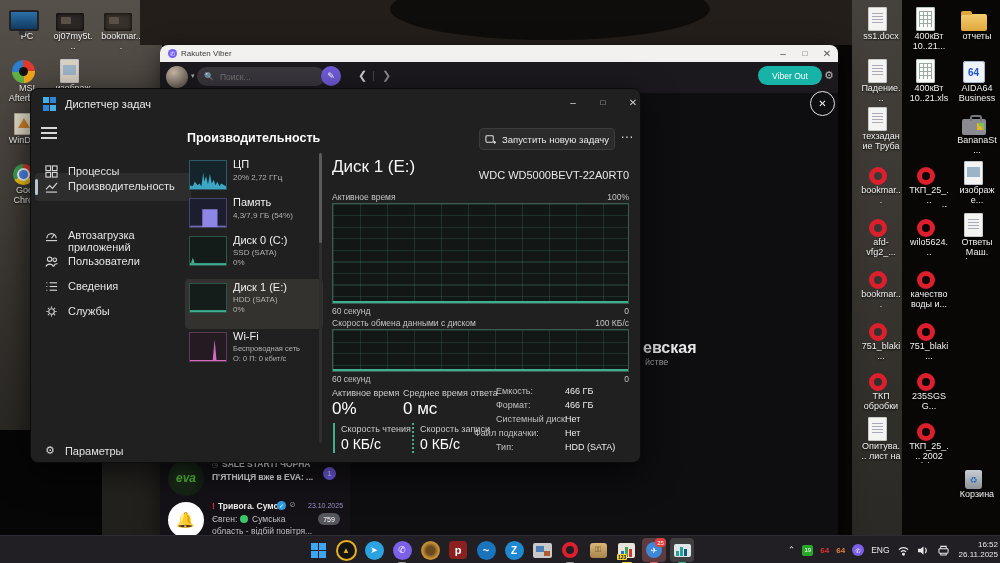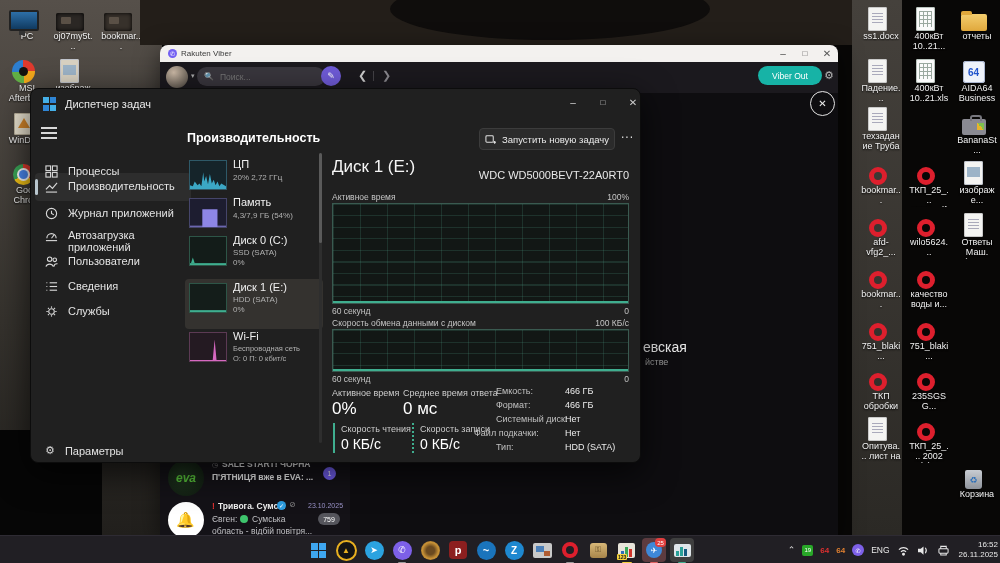--- a/index.html
+++ b/index.html
@@ -305,21 +305,21 @@
     </div>
     <div class="abs circ" style="left:161px;top:4px;width:20px;height:20px;background:#6f5bd8;font-size:9px">✎</div>
     <span class="abs" style="left:198px;top:7px;font-size:11px;color:#cfcfcf">❮</span>
     <span class="abs" style="left:212px;top:7px;font-size:11px;color:#4a484e">|</span>
     <span class="abs" style="left:222px;top:7px;font-size:11px;color:#8a888e">❯</span>
     <div class="abs" style="left:598px;top:4px;width:64px;height:19px;border-radius:10px;background:#17b3a6;display:flex;align-items:center;justify-content:center;color:#fff;font-size:8.5px;">Viber Out</div>
     <span class="abs" style="left:664px;top:7px;font-size:11px;color:#b8b8b8">⚙</span>
   </div>
   <div class="vconv"></div>
   <div class="abs" style="left:650px;top:46px;width:23px;height:23px;border:1.5px solid #e2e2e2;border-radius:50%;display:flex;align-items:center;justify-content:center;color:#eee;font-size:10px;">✕</div>
-  <span class="abs" style="left:483px;top:294px;font-size:14px;font-weight:normal;color:#e8e8e8">евская</span>
+  <span class="abs" style="left:483px;top:294px;font-size:16px;font-weight:bold;color:#e8e8e8">евская</span>
   <span class="abs" style="left:485px;top:312px;font-size:9px;color:#9a9a9a">йстве</span>
 
   <div class="chatrow" style="top:411px;height:42px">
     <div class="abs circ" style="left:8px;top:4px;width:36px;height:36px;background:radial-gradient(circle at 40% 40%,#20351f,#0f1a10);color:#58c43a;font-size:12px;font-style:italic;font-weight:bold;">eva</div>
     <span class="abs" style="left:52px;top:5px;font-size:7px;color:#9a9a9a">◷</span>
     <span class="abs" style="left:62px;top:3px;font-size:8.5px;font-weight:bold;color:#f0f0f0">SALE START! ЧОРНА</span>
     <span class="abs" style="left:52px;top:16px;font-size:8.5px;font-weight:bold;color:#f0f0f0">П'ЯТНИЦЯ вже в EVA: ...</span>
     <div class="abs badge" style="left:163px;top:11px;width:13px;height:13px;background:#7360f2">1</div>
   </div>
   <div class="chatrow" style="top:453px;height:37px;overflow:hidden">
@@ -367,27 +367,20 @@
       </svg>
     <span>Процессы</span>
   </div>
   <div class="nav-item" style="top:87px">
     <svg width="13" height="13" viewBox="0 0 14 14" fill="none" stroke="#d8d8d8" stroke-width="1.2">
         <polyline points="1,10 5,6 8,9 13,3"></polyline>
         <path d="M1,13 H13"></path>
       </svg>
     <span>Производительность</span>
   </div>
-  <div class="nav-item" style="top:114px">
-    <svg width="13" height="13" viewBox="0 0 14 14" fill="none" stroke="#d8d8d8" stroke-width="1.2">
-        <circle cx="7" cy="7" r="5.5"></circle>
-        <path d="M7,4 V7 L9.5,8.3"></path>
-      </svg>
-    <span>Журнал приложений</span>
-  </div>
   <div class="nav-item" style="top:162px">
     <svg width="13" height="13" viewBox="0 0 14 14" fill="none" stroke="#d8d8d8" stroke-width="1.2">
         <circle cx="5" cy="4.5" r="2.4"></circle>
         <path d="M1,12.5 a4.3,4.3 0 0 1 8,0"></path>
         <circle cx="10.5" cy="5.2" r="1.9"></circle>
         <path d="M9.5,12.5 a3.6,3.6 0 0 1 4,-3"></path>
       </svg>
     <span>Пользователи</span>
   </div>
   <div class="nav-item" style="top:136px;width:140px">

